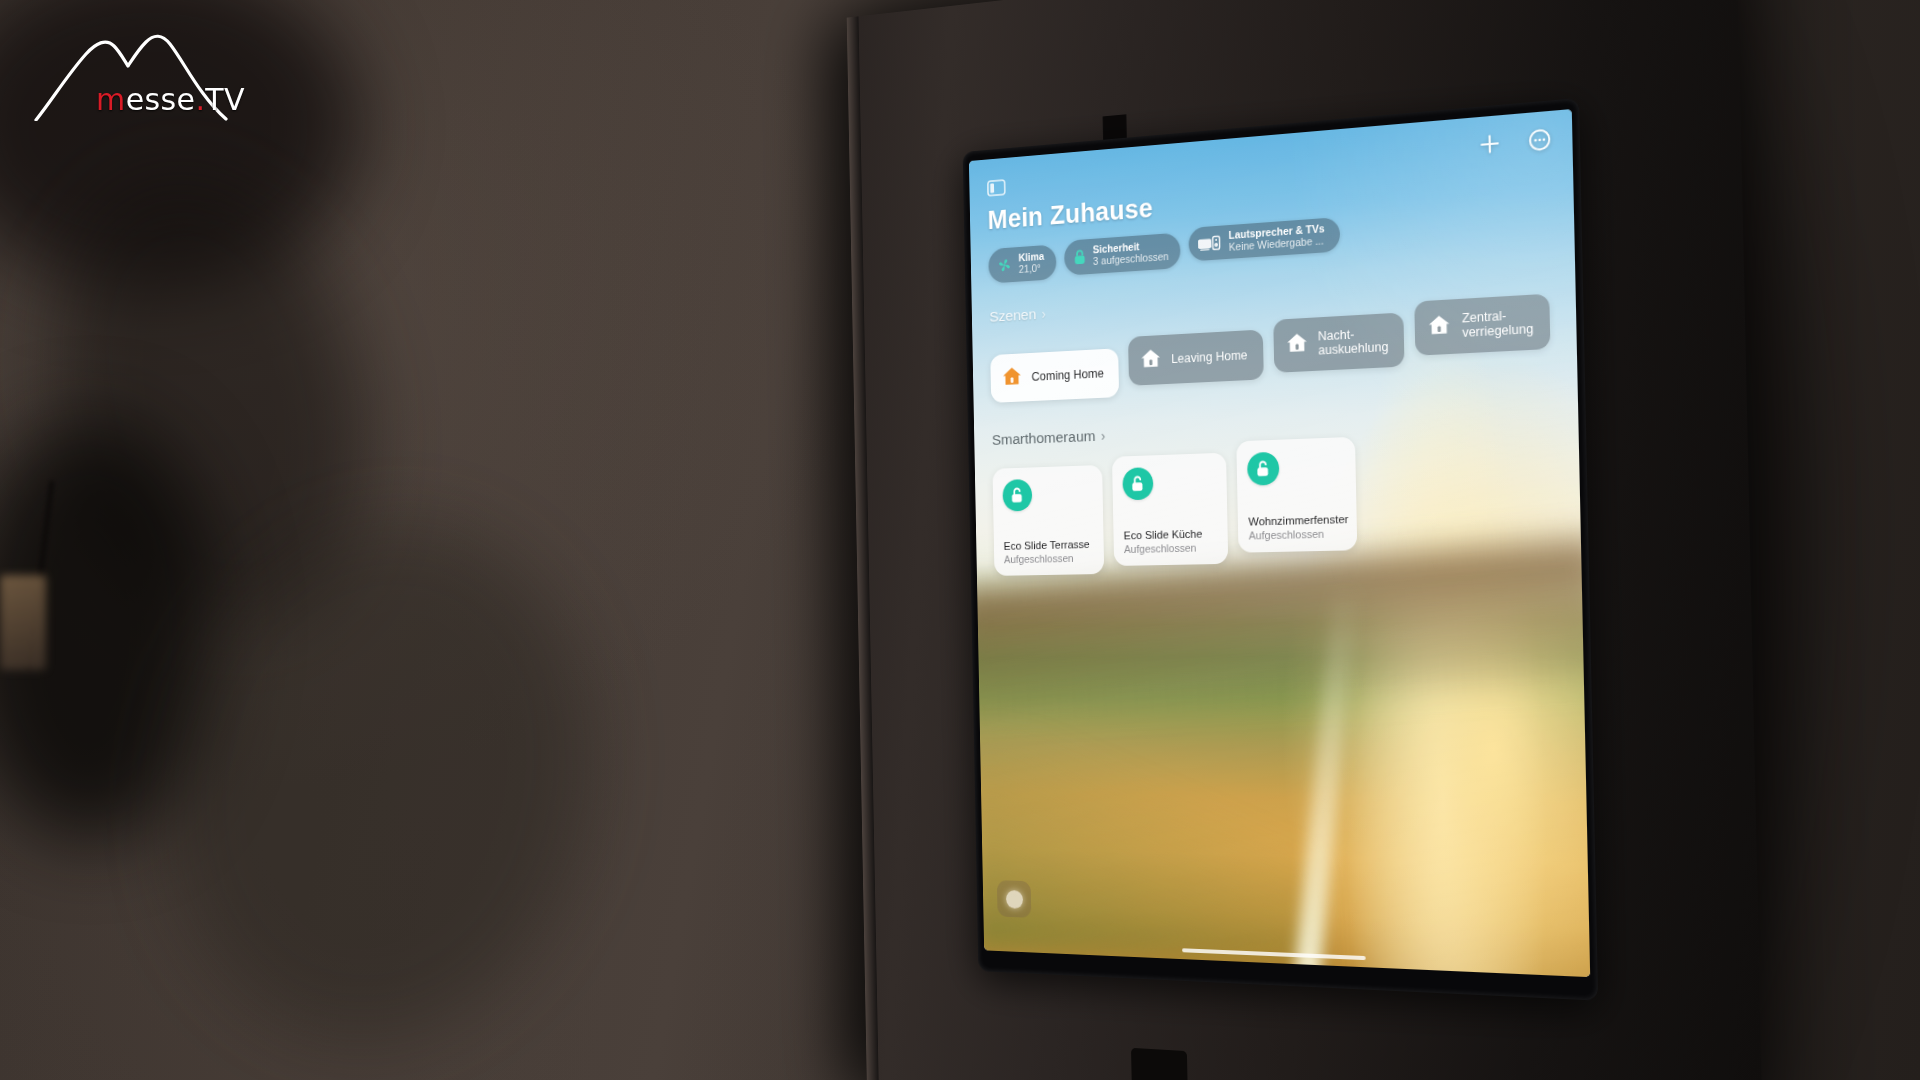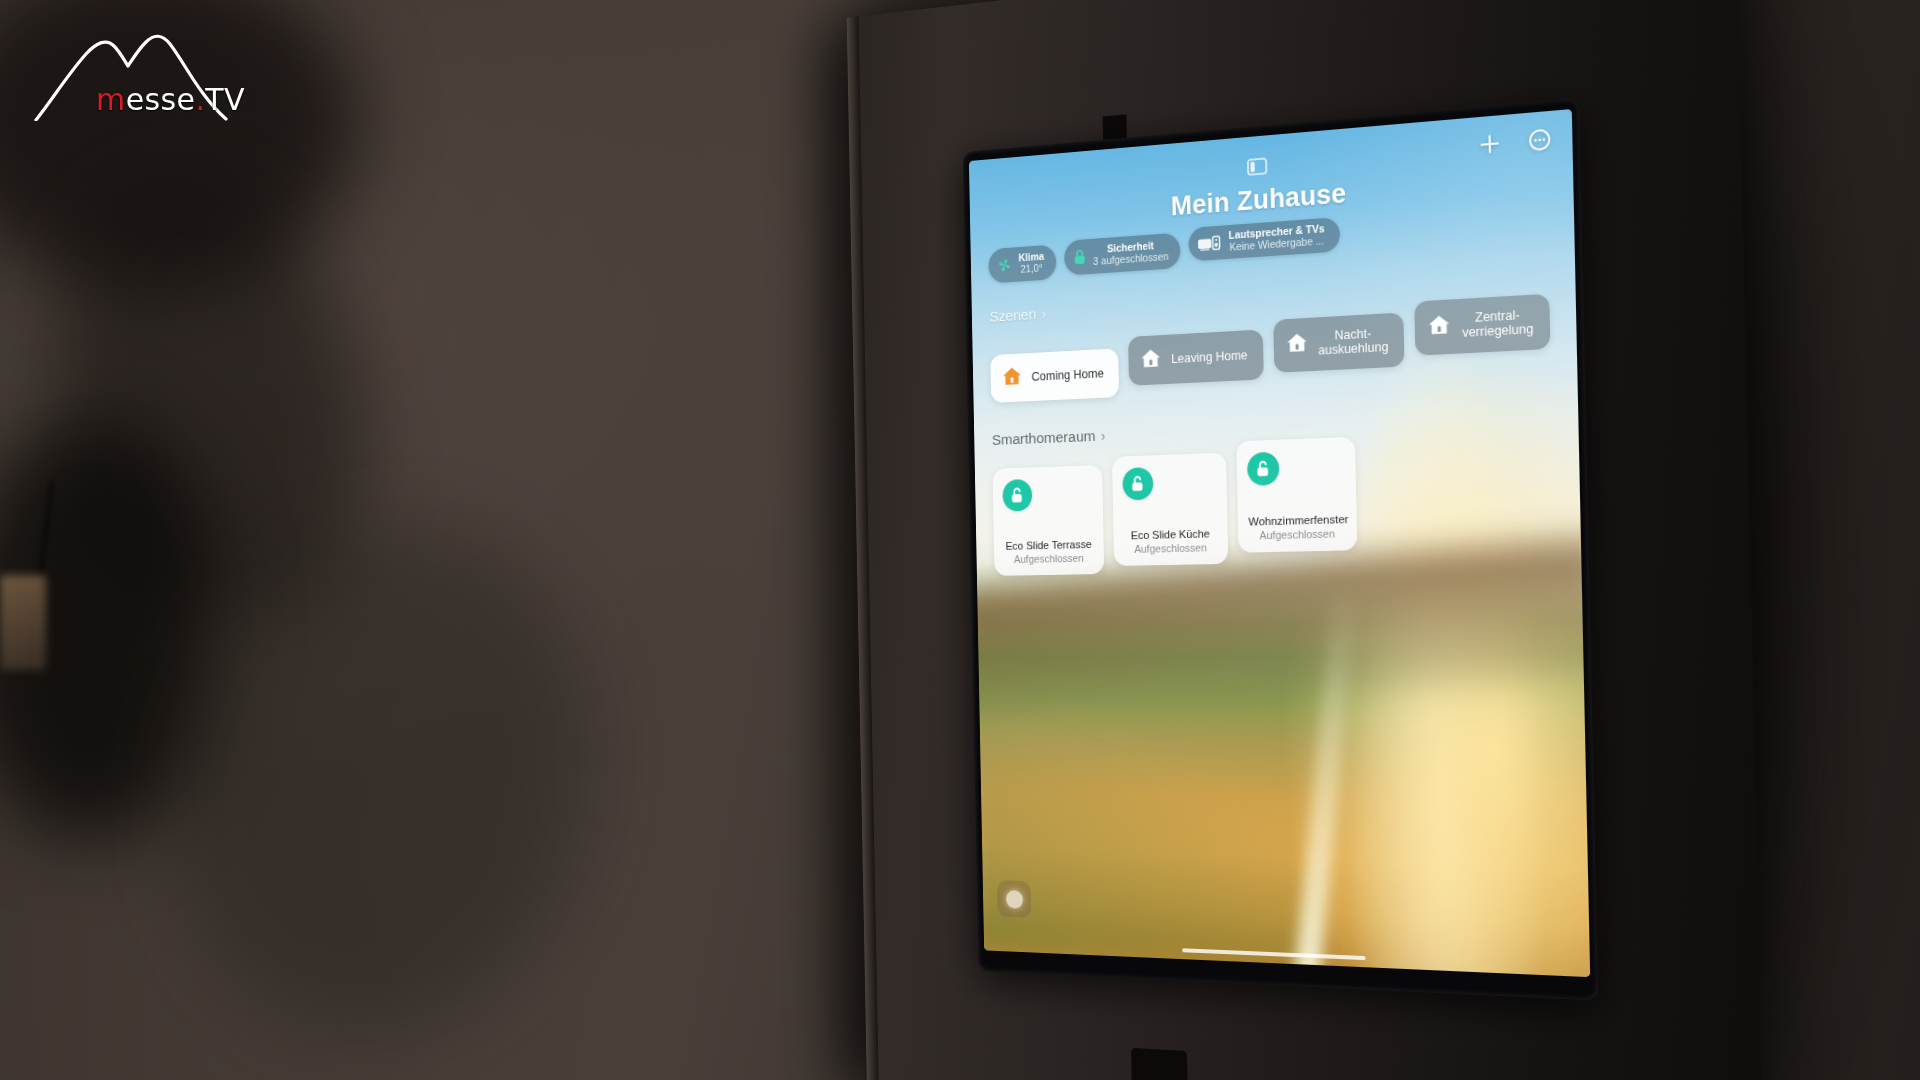--- a/index.html
+++ b/index.html
@@ -12,21 +12,20 @@
 
   
   #scene {
     position: relative;
     width: 1920px; height: 1080px;
     overflow: hidden;
     background:
       radial-gradient(ellipse 900px 700px at 240px 300px, rgba(90,78,70,.55), rgba(0,0,0,0) 70%),
       radial-gradient(ellipse 700px 900px at 430px 740px, rgba(74,64,58,.45), rgba(0,0,0,0) 72%),
       linear-gradient(100deg, #3a322d 0%, #443a34 22%, #4a403a 40%, #332c28 62%, #241f1c 100%);
-    text-align: center;
   }
   
   .wall-shadow {
     position: absolute;
     border-radius: 50%;
     filter: blur(38px);
     pointer-events: none;
   }
   #shadow-a { left: -60px; top: -40px; width: 420px; height: 330px; background: rgba(12,9,8,.72); }
   #shadow-b { left: 60px;  top: 170px; width: 300px; height: 460px; background: rgba(18,14,12,.55); transform: rotate(-14deg); }

